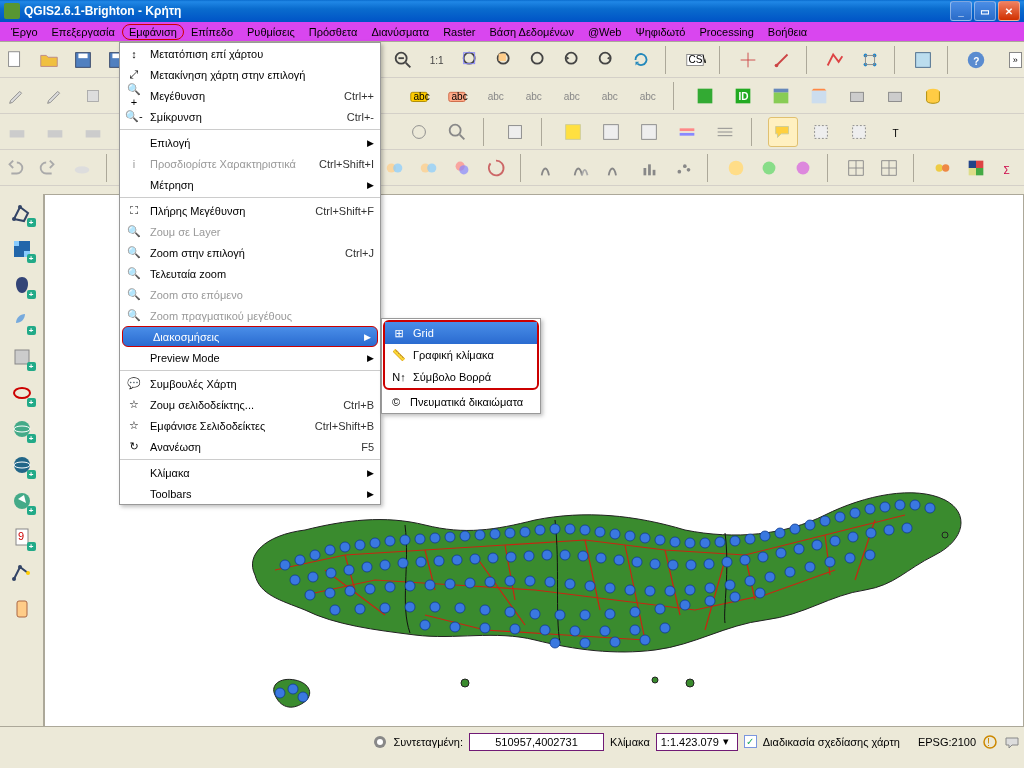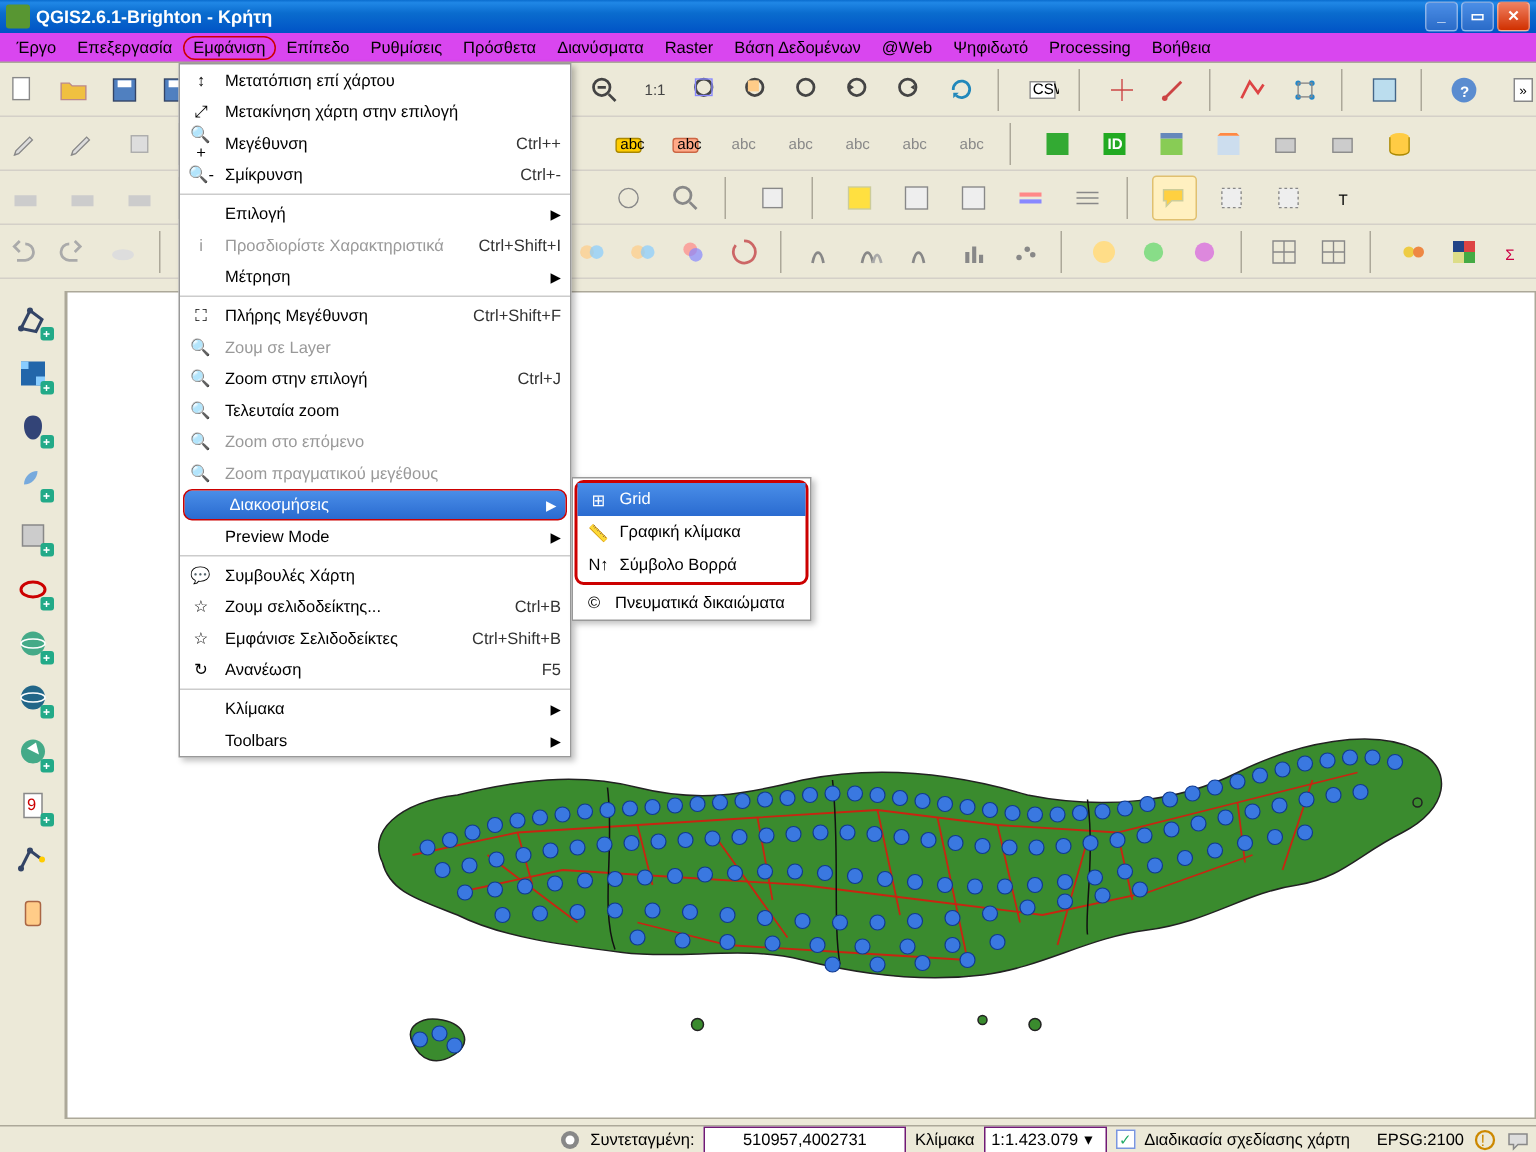--- a/index.html
+++ b/index.html
@@ -41,21 +41,21 @@
 .dropdown .item.highlight { background: linear-gradient(#4a8ee8,#2a6bd0); color: white; }
 .dropdown .item.boxed { border: 1px solid #c00; border-radius: 6px; margin: 0 2px; }
 .dropdown hr { border: none; border-top: 1px solid #ccc; margin: 2px 0; }
 
 .submenu { position: absolute; left: 381px; top: 318px; width: 160px; background: #fff; border: 1px solid #999; box-shadow: 2px 2px 4px rgba(0,0,0,.25); }
 .submenu .big-box { border: 2px solid #c00; border-radius: 6px; margin: 1px; }
 .submenu .item { display: flex; align-items: center; height: 22px; padding: 0 6px 0 4px; }
 .submenu .item .icon { width: 20px; text-align: center; margin-right: 4px; }
 .submenu .item.highlight { background: linear-gradient(#4a8ee8,#2a6bd0); color: white; }
 
-.statusbar { position: absolute; left: 0; right: 0; bottom: 0; height: 18px; background: #ece9d8; border-top: 1px solid #aca899; display: flex; align-items: center; padding: 0 4px; gap: 6px; }
+.statusbar { position: absolute; left: 0; right: 0; bottom: 12px; height: 30px; background: #ece9d8; border-top: 1px solid #aca899; display: flex; align-items: center; padding: 0 4px; gap: 6px; }
 .statusbar .field { background: white; border: 1px solid #701a75; height: 18px; padding: 0 4px; display: flex; align-items: center; }
 .statusbar .w120 { width: 135px; justify-content: center; }
 .statusbar .w80 { width: 82px; }
 .statusbar .gap { flex: 1; }
 .statusbar .ico { width: 16px; height: 16px; display: inline-flex; align-items: center; justify-content: center; }
 .check { width: 13px; height: 13px; border: 1px solid #7a96df; background: white; display: inline-flex; align-items: center; justify-content: center; font-size: 10px; color: #2a6; }
 
 .map-shape { position: absolute; left: 180px; top: 220px; }
 </style>
 </head>

